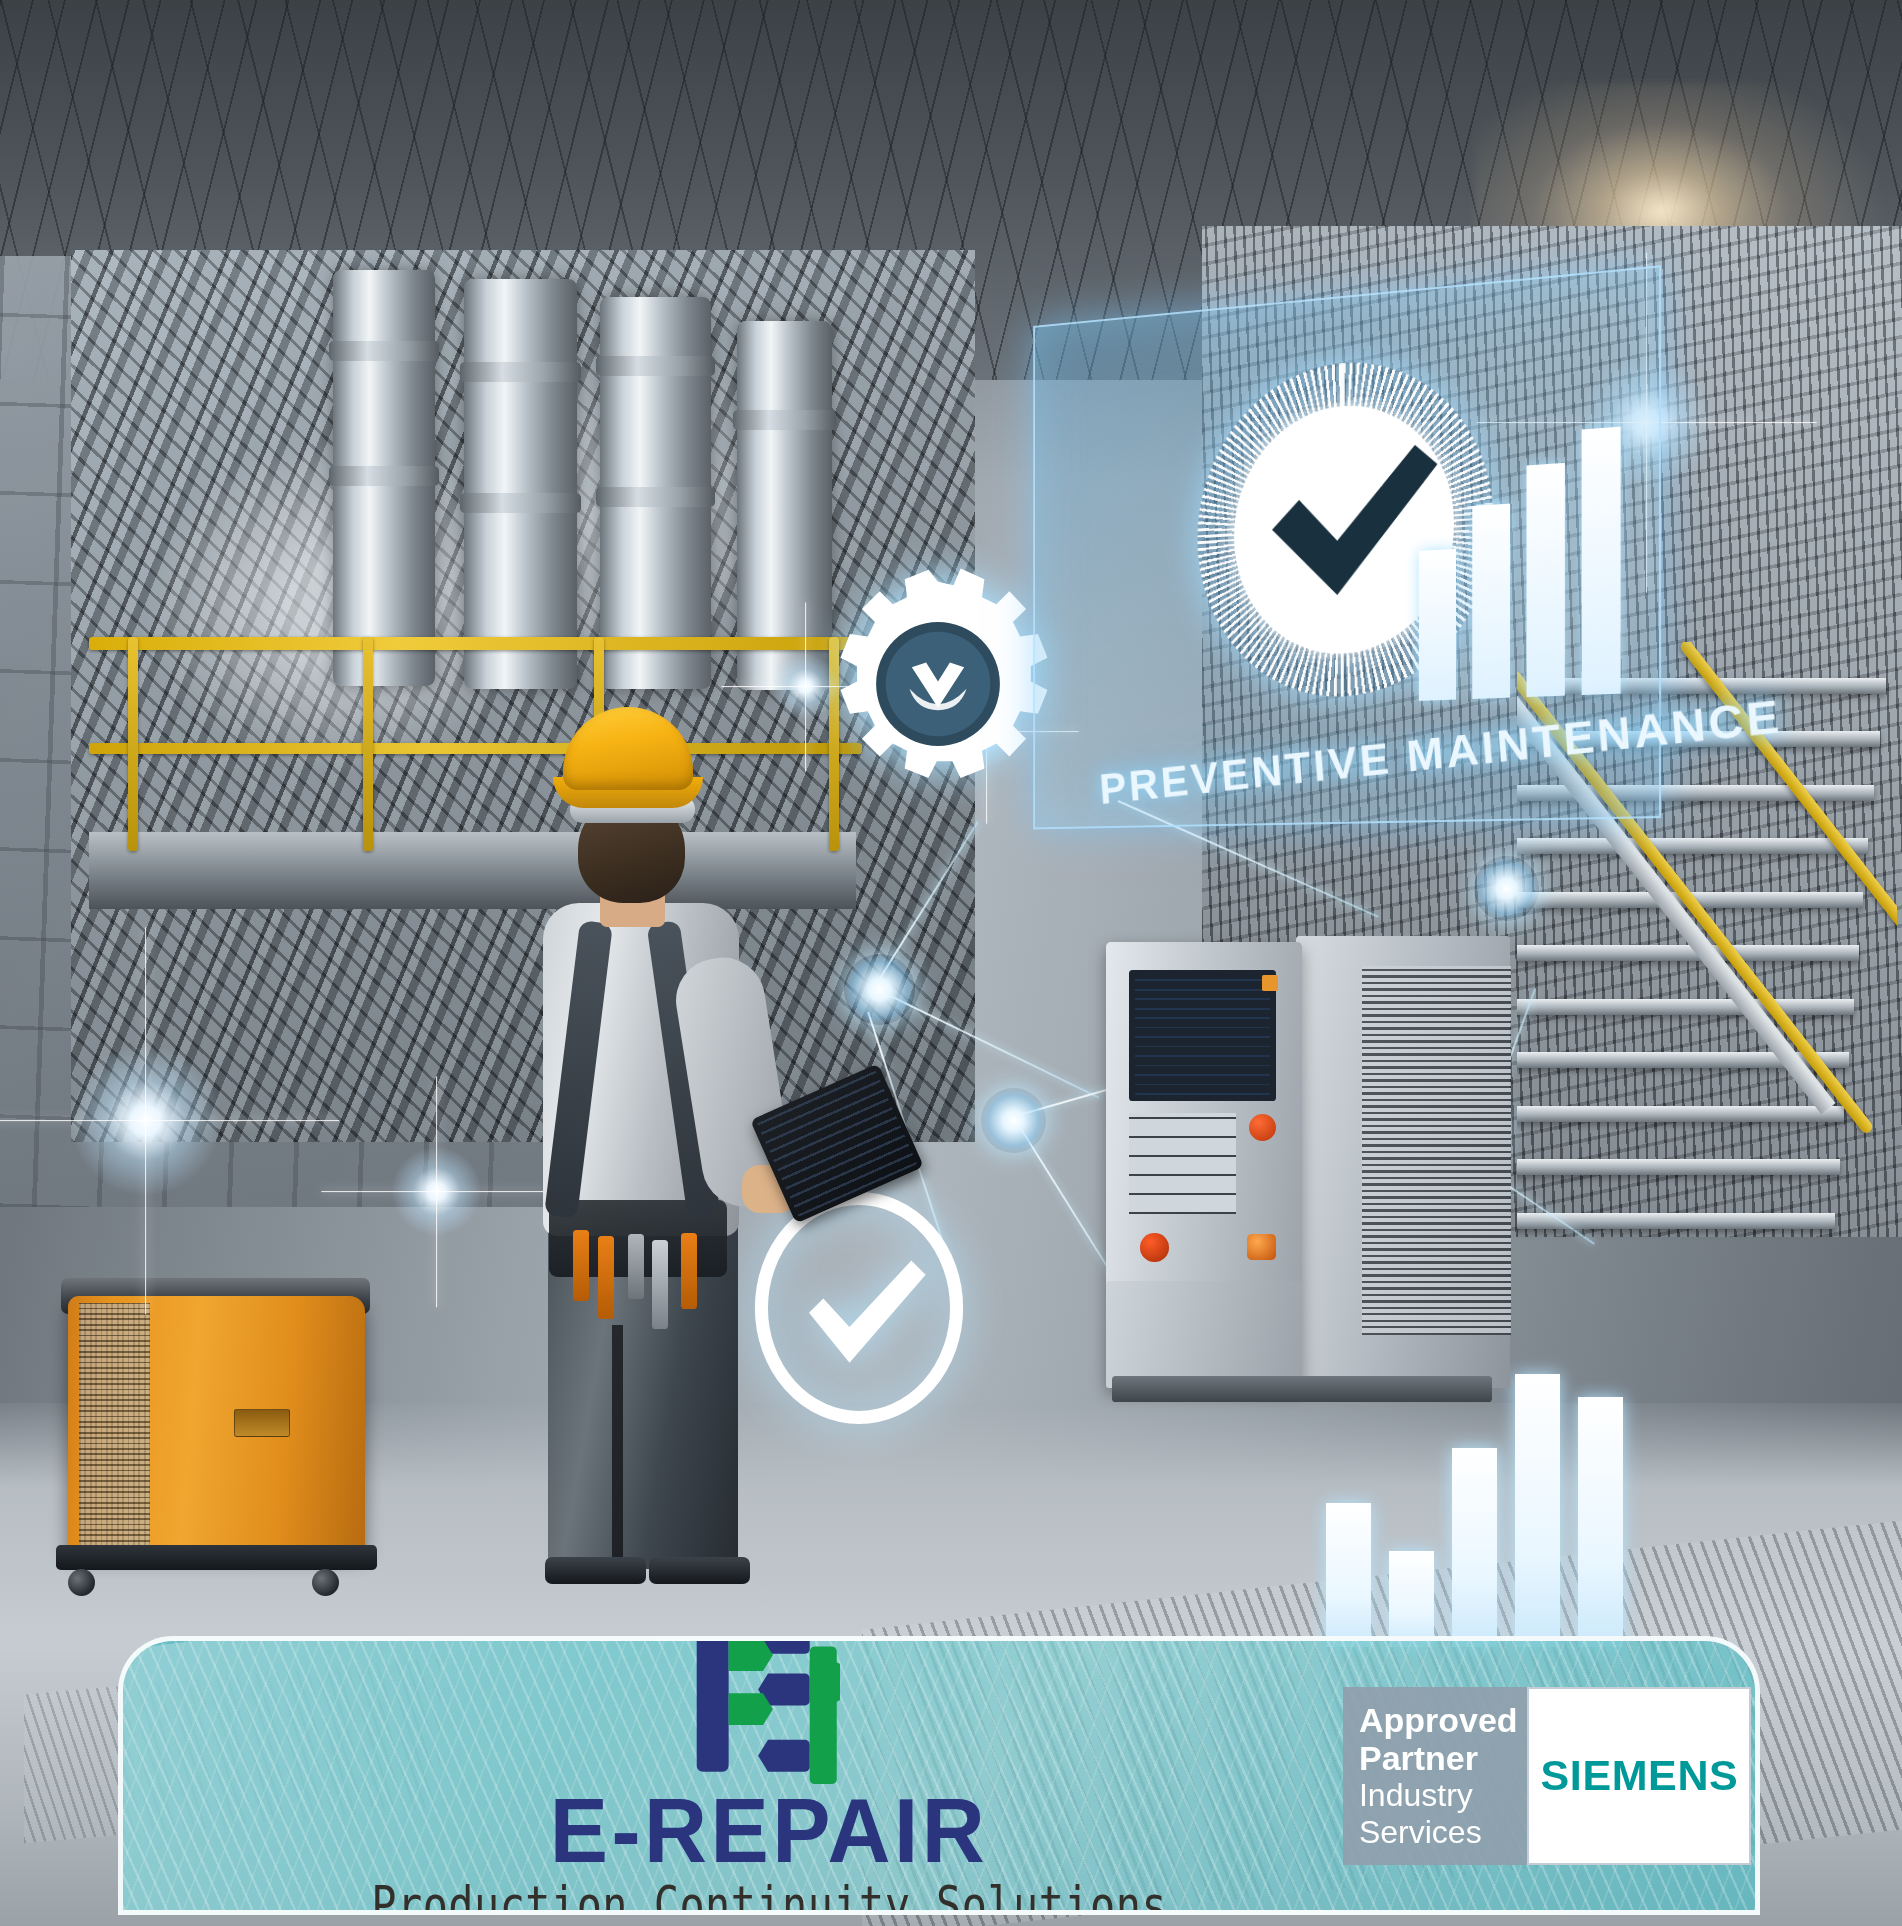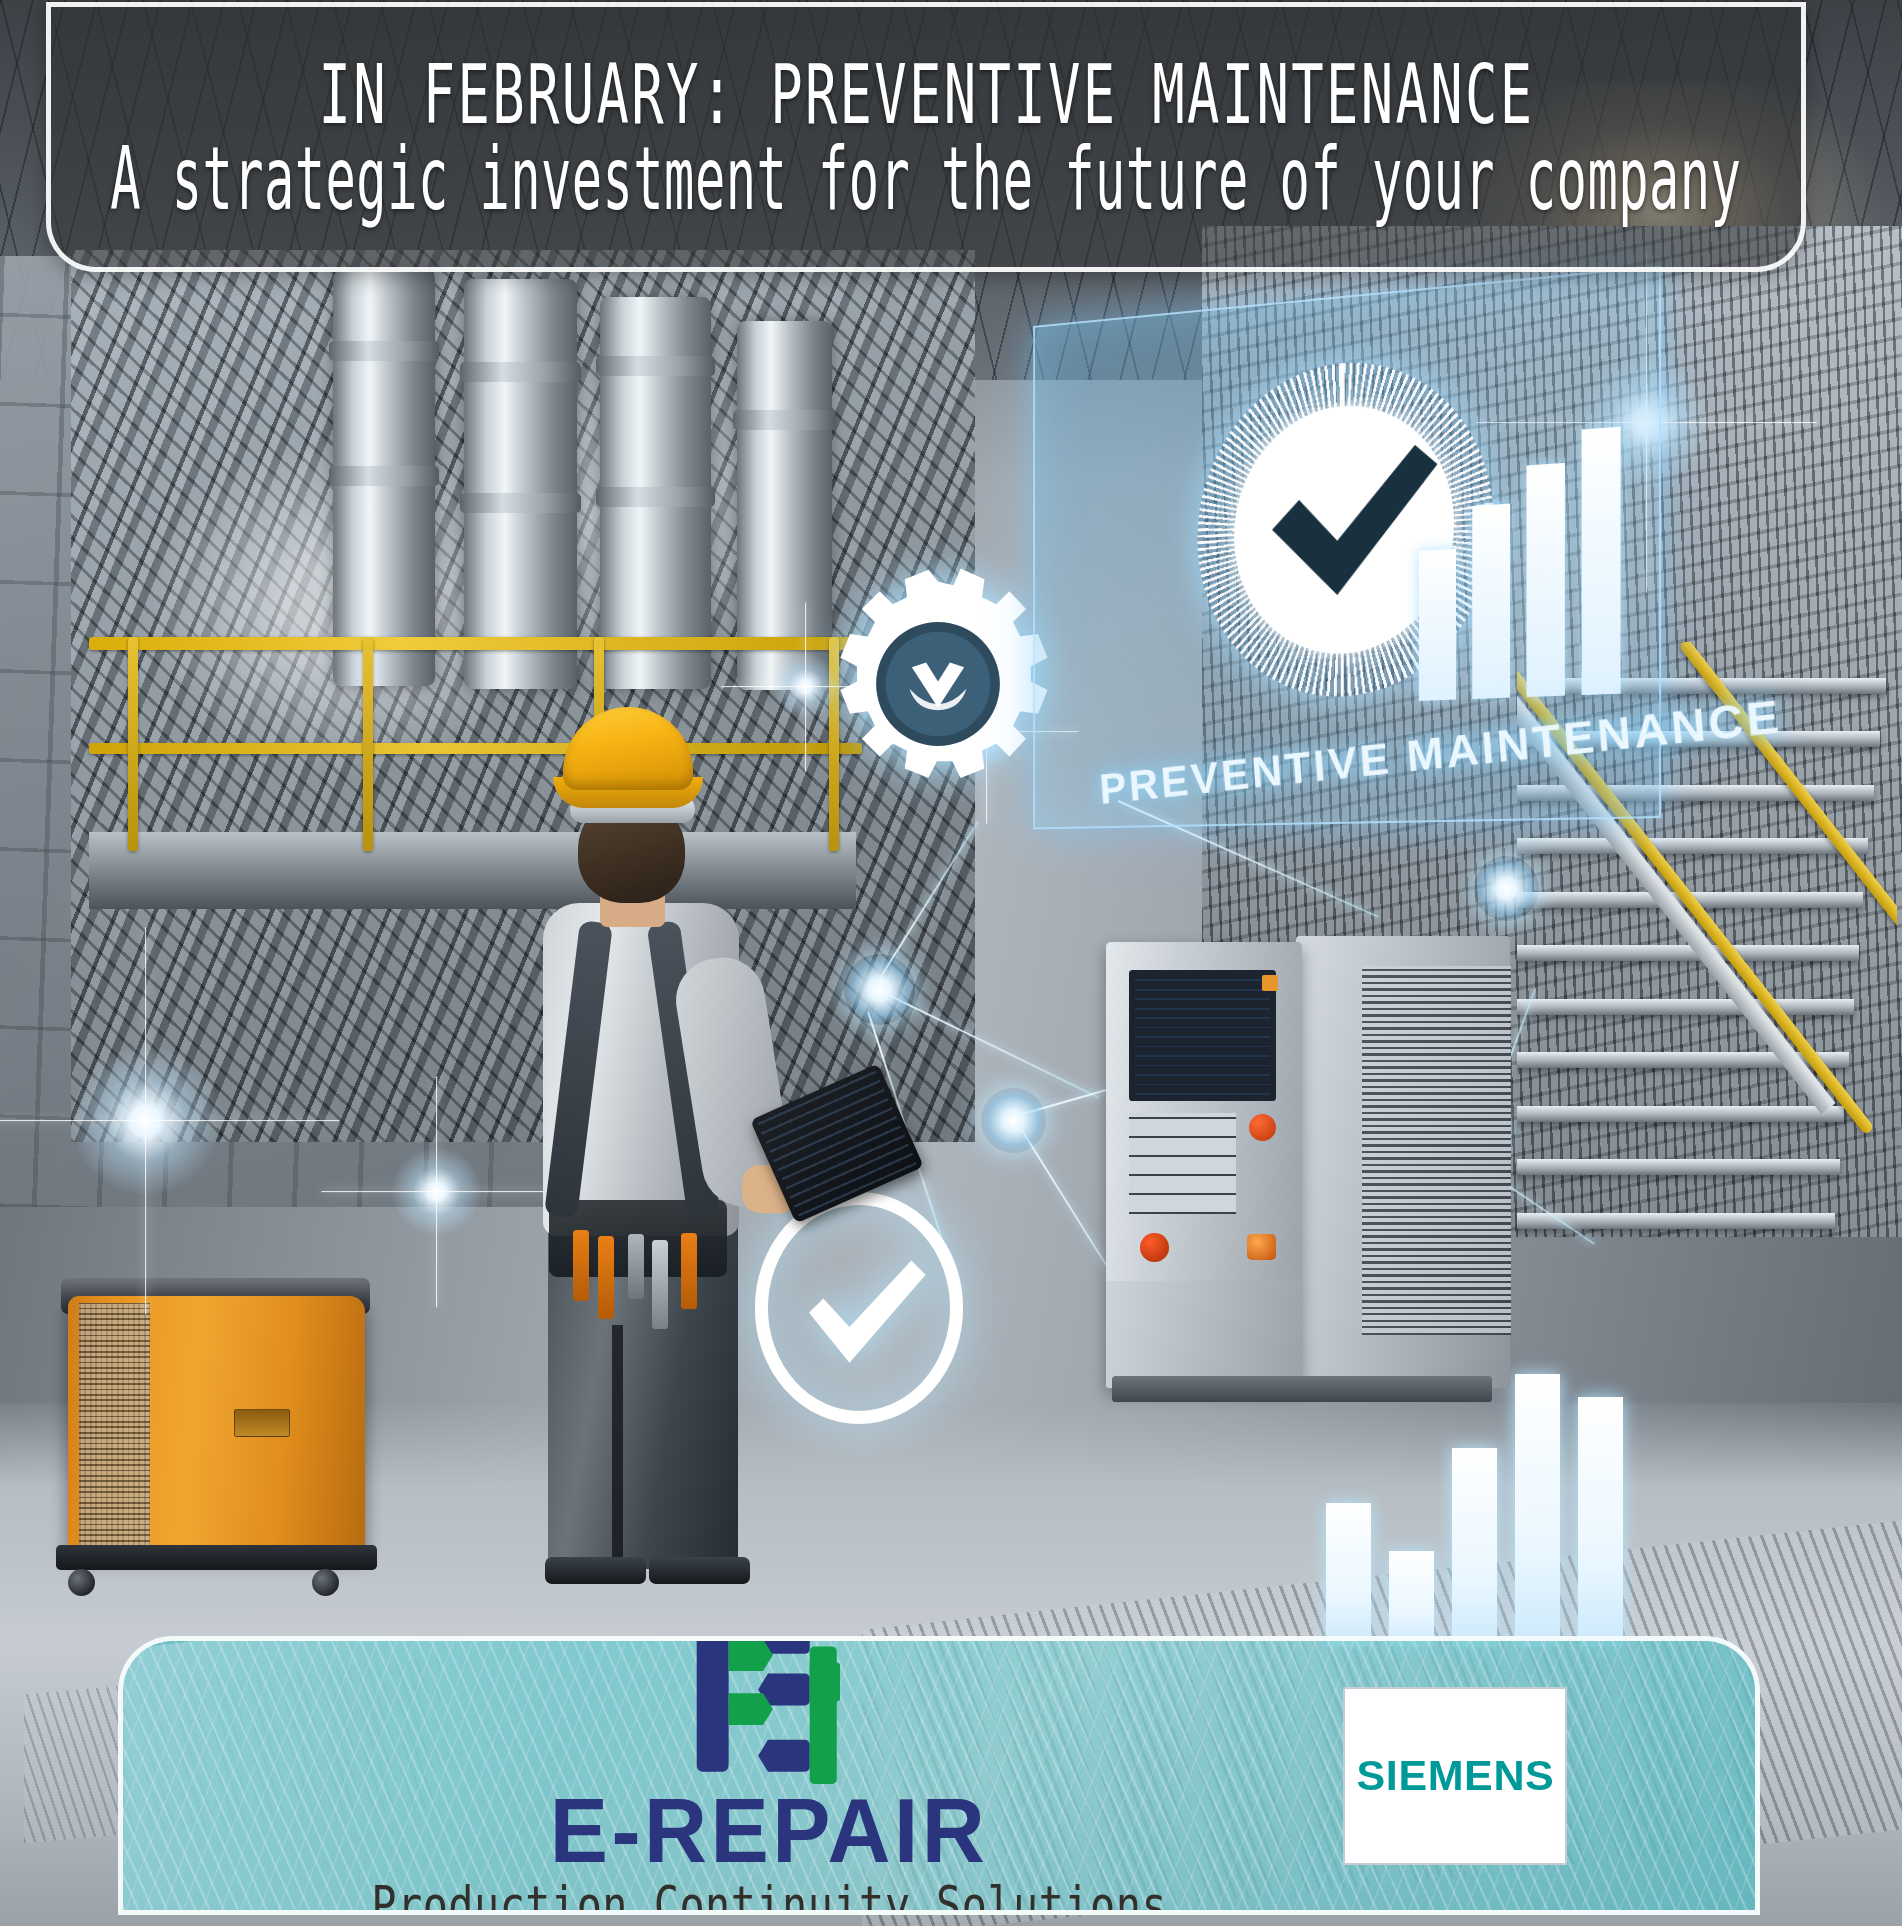--- a/index.html
+++ b/index.html
@@ -480,24 +480,20 @@
       <div class="holo-bars">
         <div class="holo-bar" style="height:58%"></div>
         <div class="holo-bar" style="height:74%"></div>
         <div class="holo-bar" style="height:88%"></div>
         <div class="holo-bar" style="height:100%"></div>
       </div>
       <div class="holo-title">PREVENTIVE MAINTENANCE</div>
     </div>
   </div>
 
-  <div class="header-banner">
-    <div class="headline">IN FEBRUARY:  PREVENTIVE MAINTENANCE</div>
-    <div class="subheadline">A strategic investment for the future of your company</div>
-  </div>
 
   <div class="footer-bar">
     <div class="footer-texture"></div>
     <div class="footer-sheen"></div>
 
     <div class="brand">
       <svg class="logo-mark" viewBox="0 0 120 140">
 
         <rect x="4" y="14" width="26" height="112" rx="5" fill="#2a357e"></rect>
 
@@ -513,20 +509,26 @@
         <rect x="96" y="24" width="22" height="112" rx="4" fill="#12a04a"></rect>
         <path d="M96 36 h16 a16 16 0 0 1 0 34 h-16 z" fill="#12a04a"></path>
       </svg>
       <div class="brand-text">
         <div class="brand-name">E-REPAIR</div>
         <div class="brand-tag">Production Continuity Solutions</div>
       </div>
     </div>
 
     <div class="partner-block">
+      <div class="approved">
+        <div class="ap-strong">Approved</div>
+        <div class="ap-strong">Partner</div>
+        <div class="ap-light">Industry</div>
+        <div class="ap-light">Services</div>
+      </div>
       <div class="siemens-box">
         <div class="siemens-word">SIEMENS</div>
       </div>
     </div>
   </div>
 
 </div>
 
 
 </body></html>

